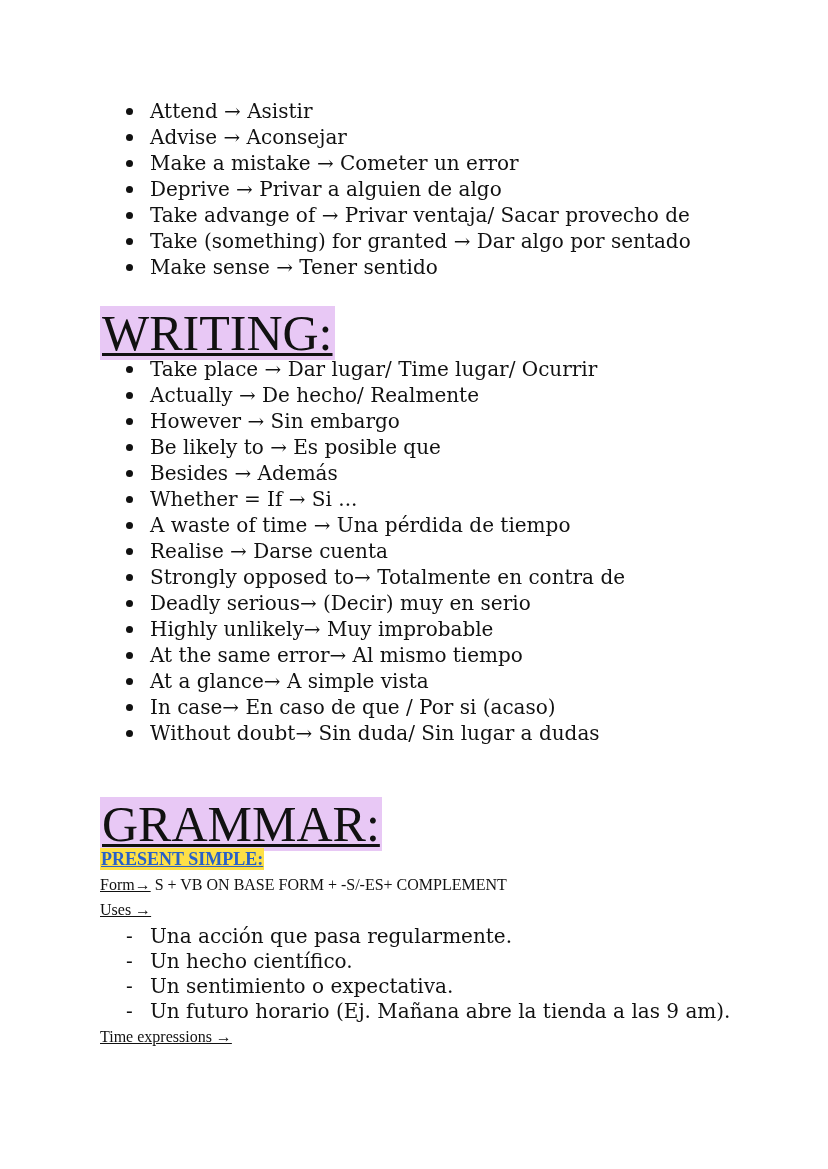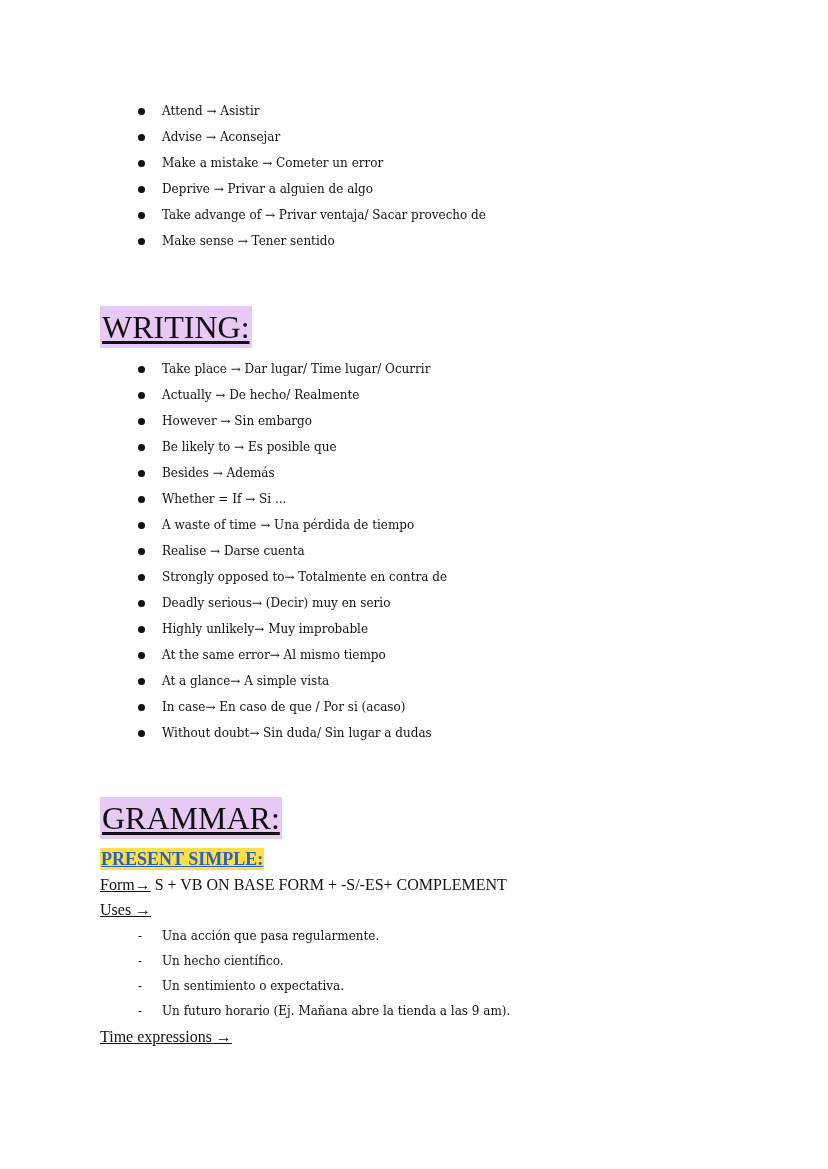--- a/index.html
+++ b/index.html
@@ -1,41 +1,42 @@
 <!DOCTYPE html>
 <html><head>
   <meta charset="utf-8">
   <style>
     html, body { margin: 0; padding: 0; background: #ffffff; }
     body { width: 828px; height: 1169px; position: relative; overflow: hidden; color: #111; }
     .page { position: absolute; left: 0; top: 0; width: 828px; height: 1169px; }
-    .list { position: absolute; left: 112px; margin: 0; padding: 0; list-style: none;
-            font-family: "DejaVu Serif", "Liberation Serif", serif; font-size: 12px; }
+    .list { position: absolute; left: 100px; margin: 0; padding: 0; list-style: none;
+            font-family: "DejaVu Serif", "Liberation Serif", serif; font-size: 20px; }
     .list li { position: relative; height: 26px; line-height: 26px; padding-left: 50px; white-space: nowrap; }
     .list li .bullet { position: absolute; left: 26px; top: 10px; width: 7px; height: 7px; border-radius: 50%; background: #111; }
     .list li .dash { position: absolute; left: 26px; top: 0; }
-    .heading { position: absolute; left: 100px; font-family: "Liberation Serif", serif; font-size: 32px;
+    .heading { position: absolute; left: 100px; font-family: "Liberation Serif", serif; font-size: 50px;
                line-height: 42px; text-decoration: underline; text-decoration-thickness: 3px; text-underline-offset: 3px;
-               background: #e8c8f5; padding: 0 2px; color: #111; text-align: center; }
+               background: #e8c8f5; padding: 6px 2px; color: #111; text-align: center; }
     .subheading { position: absolute; left: 100px; font-family: "Liberation Serif", serif; font-weight: bold; font-size: 18px;
                   color: #2860c8; background: #fde047; text-decoration: underline; padding: 0 1px; line-height: 22px; }
     .line { position: absolute; left: 100px; font-family: "Liberation Serif", serif; font-size: 16px; line-height: 24px; white-space: nowrap; }
     .u { text-decoration: underline; }
   </style>
 </head>
 <body>
 
 <div class="page">
 
   <ul class="list" style="top:98px;">
     <li><span class="bullet"></span><span>Attend → Asistir</span></li>
     <li><span class="bullet"></span><span>Advise → Aconsejar</span></li>
     <li><span class="bullet"></span><span>Make a mistake → Cometer un error</span></li>
     <li><span class="bullet"></span><span>Deprive → Privar a alguien de algo</span></li>
     <li><span class="bullet"></span><span>Take advange of → Privar ventaja/ Sacar provecho de</span></li>
+    <li><span class="bullet"></span><span>Take (something) for granted → Dar algo por sentado</span></li>
     <li><span class="bullet"></span><span>Make sense → Tener sentido</span></li>
   </ul>
 
   <div class="heading" style="top:306px;">WRITING:</div>
 
   <ul class="list" style="top:356px;">
     <li><span class="bullet"></span><span>Take place → Dar lugar/ Time lugar/ Ocurrir</span></li>
     <li><span class="bullet"></span><span>Actually → De hecho/ Realmente</span></li>
     <li><span class="bullet"></span><span>However → Sin embargo</span></li>
     <li><span class="bullet"></span><span>Be likely to → Es posible que</span></li>

